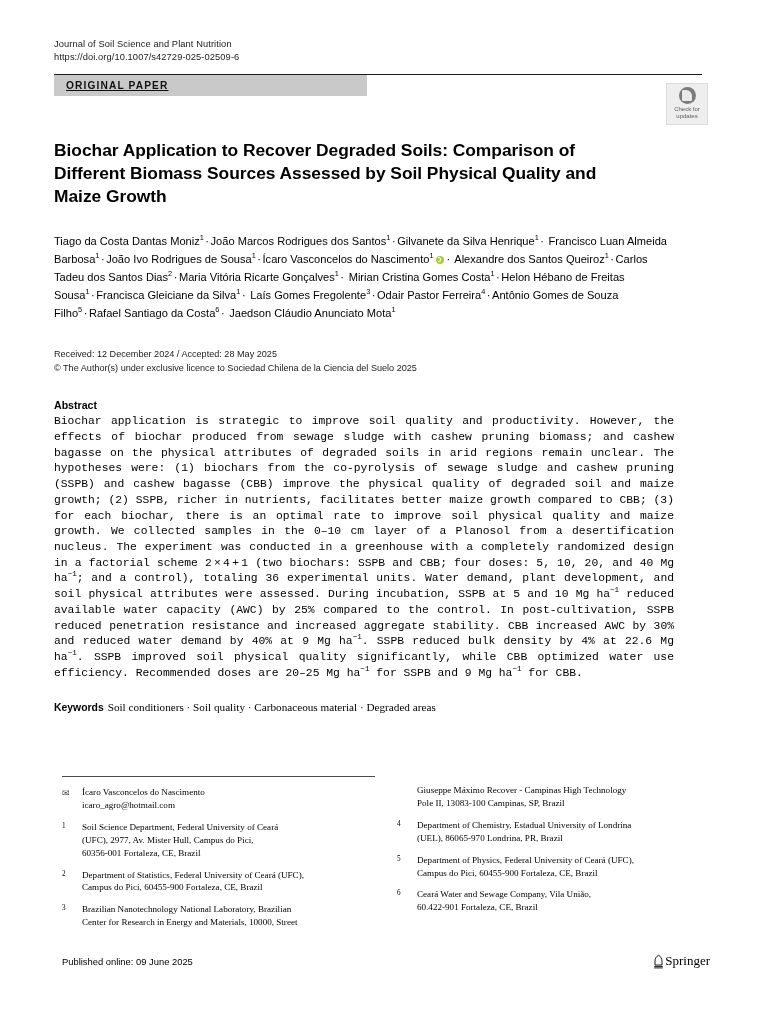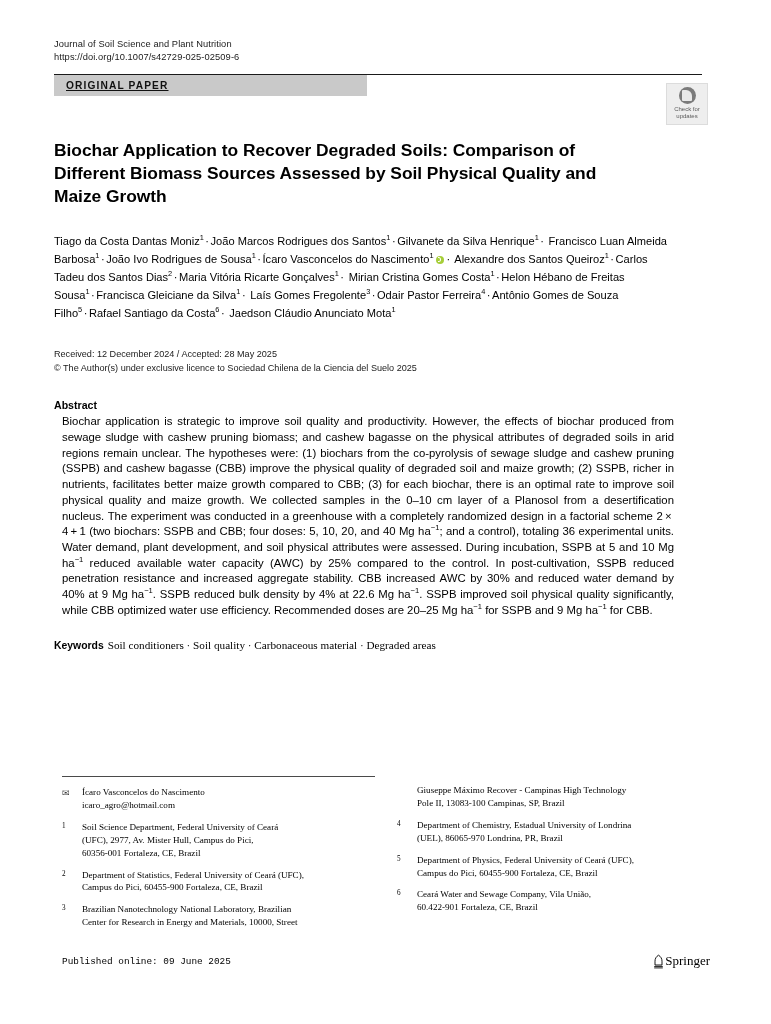--- a/index.html
+++ b/index.html
@@ -167,27 +167,26 @@
     margin-top: 24px;
     width: 620px;
   }
   .abstract-heading {
     font-family: "Liberation Sans", sans-serif;
     font-size: 10.6px;
     font-weight: bold;
     margin-bottom: 3px;
   }
   .abstract-body {
-    font-family: Liberation Sans, sans-serif;
+    font-family: Liberation Mono, monospace;
     font-size: 11.35px;
     line-height: 1.385;
     text-align: justify;
     color: #000;
     hyphens: auto;
-    margin-left: 8px;
   }
   .abstract-body sup {
     font-size: 7.6px;
     vertical-align: super;
     line-height: 0;
   }
 
   .keywords {
     margin-top: 19px;
     width: 620px;
@@ -248,21 +247,21 @@
   .footer {
     position: absolute;
     left: 62px;
     top: 953px;
     width: 648px;
     display: flex;
     align-items: center;
     justify-content: space-between;
   }
   .published {
-    font-family: Liberation Mono, monospace;
+    font-family: Liberation Sans, sans-serif;
     font-size: 9.4px;
     color: #000;
   }
   .springer {
     display: flex;
     align-items: center;
     font-family: "Liberation Serif", serif;
     font-size: 13px;
     color: #000;
   }

